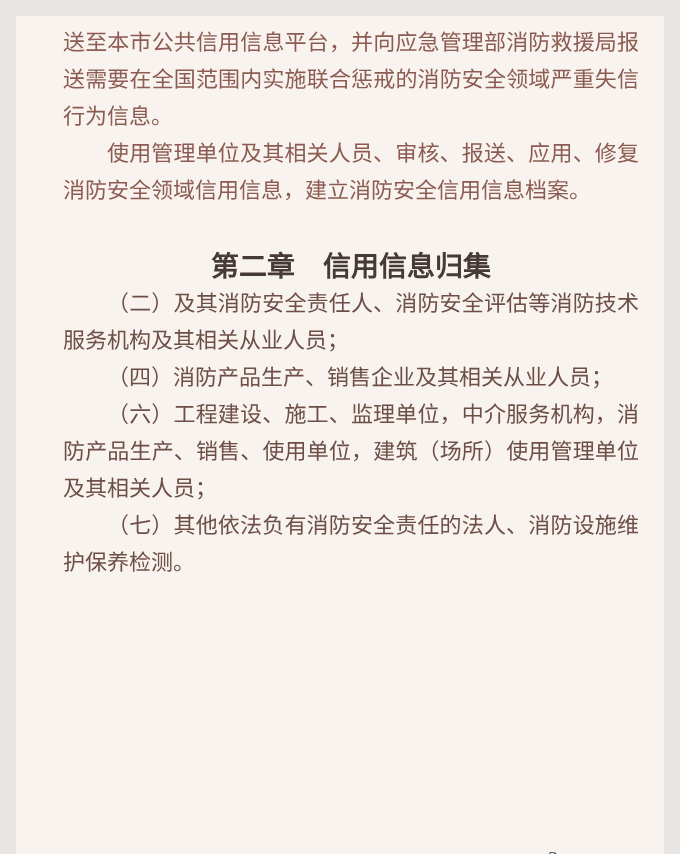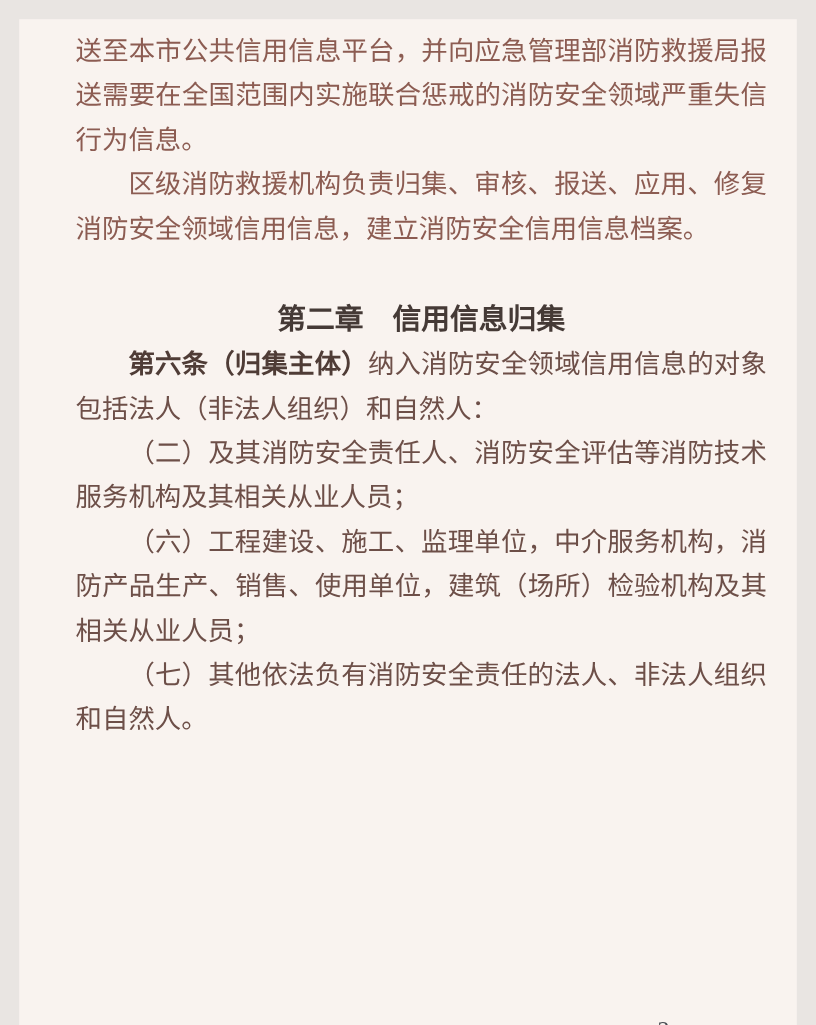--- a/index.html
+++ b/index.html
@@ -24,21 +24,21 @@
   }
   .para.red-tint {
     color: var(--top-text, #8c5c52);
   }
   .indent {
     text-indent: 2em;
   }
   .chapter {
     font-family: "Liberation Sans", "DejaVu Sans", sans-serif;
     font-weight: bold;
-    font-size: 24px;
+    font-size: 28px;
     line-height: 37px;
     text-align: center;
     color: var(--heading-text, #453a36);
     margin-top: 39px;
   }
   .lead {
     font-family: "Liberation Sans", "DejaVu Sans", sans-serif;
     font-weight: bold;
     color: var(--bold-text, #4f3c36);
   }
@@ -54,32 +54,32 @@
   }
 </style>
 </head>
 <body>
 
 <div class="page">
   <div class="content">
 
     <p class="para red-tint">送至本市公共信用信息平台，并向应急管理部消防救援局报送需要在全国范围内实施联合惩戒的消防安全领域严重失信行为信息。</p>
 
-    <p class="para red-tint indent">区级消防救援机构负责归集、审核、报送、应用、修复消防安全领域信用信息，建立消防安全信用信息档案。</p>
+    <p class="para red-tint indent">使用管理单位及其相关人员、审核、报送、应用、修复消防安全领域信用信息，建立消防安全信用信息档案。</p>
 
     <h2 class="chapter">第二章　信用信息归集</h2>
 
-    <p class="para indent"><span class="lead">第六条（归集主体）</span><span>纳入消防安全领域信用信息的对象包括法人（非法人组织）和自然人：</span></p>
 
 
     <p class="para indent">（二）及其消防安全责任人、消防安全评估等消防技术服务机构及其相关从业人员；</p>
 
 
+    <p class="para indent">（四）消防产品生产、销售企业及其相关从业人员；</p>
 
 
-    <p class="para indent">（六）工程建设、施工、监理单位，中介服务机构，消防产品生产、销售、使用单位，建筑（场所）检验机构及其相关从业人员；</p>
+    <p class="para indent">（六）工程建设、施工、监理单位，中介服务机构，消防产品生产、销售、使用单位，建筑（场所）使用管理单位及其相关人员；</p>
 
-    <p class="para indent">（七）其他依法负有消防安全责任的法人、非法人组织和自然人。</p>
+    <p class="para indent">（七）其他依法负有消防安全责任的法人、消防设施维护保养检测。</p>
 
   </div>
 
   <div class="page-number">— 3 —</div>
 </div>
 
 </body></html>

